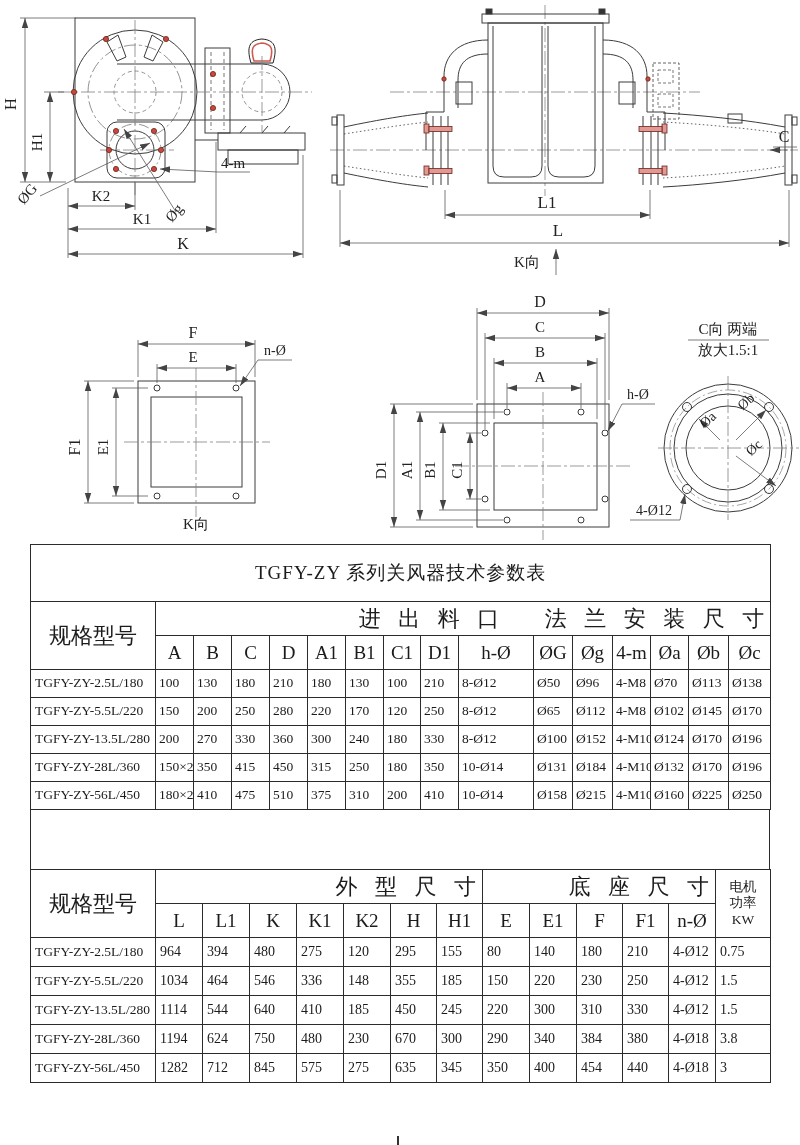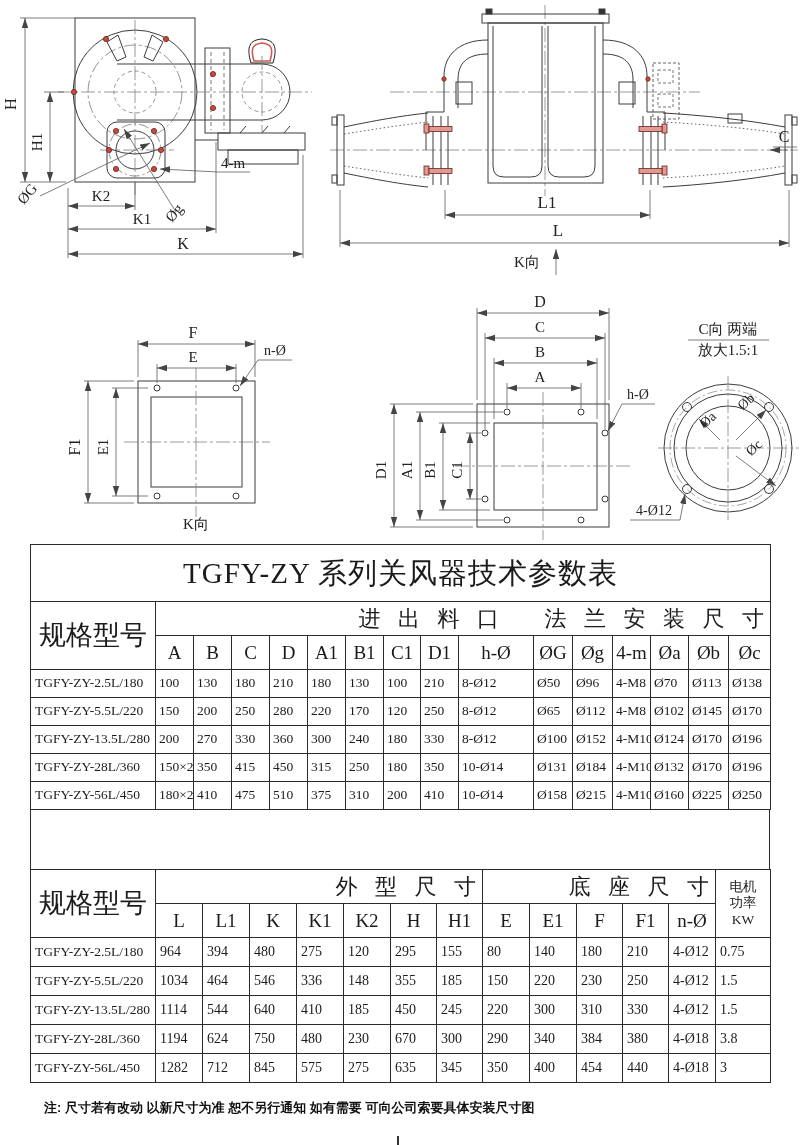--- a/index.html
+++ b/index.html
@@ -3,22 +3,22 @@
 <meta charset="utf-8">
 <style>
   html,body{margin:0;padding:0;background:#e8e8e8}
   .page{position:relative;width:800px;height:1145px;background:#ffffff;margin:0 auto;
         font-family:"Liberation Serif","DejaVu Serif",serif;color:#1b1b1b;overflow:hidden}
   svg.drawings{position:absolute;left:0;top:0}
   svg text{fill:#222;font-family:"Liberation Serif","DejaVu Serif",serif}
   .sheet{position:absolute;left:30px;top:544px;width:740px}
   table{border-collapse:collapse;table-layout:fixed;width:740px}
   th,td{border:1px solid #2b2b2b;font-weight:normal;overflow:hidden;white-space:nowrap;line-height:1.05}
-  .title-row th{height:56px;font-size:29px;text-align:center;padding:0;letter-spacing:1px}
-  .corner{font-size:27px;text-align:center;padding:0}
+  .title-row th{height:56px;font-size:19px;text-align:center;padding:0;letter-spacing:1px}
+  .corner{font-size:22px;text-align:center;padding:0}
   .group{font-size:22px;text-align:right;letter-spacing:6px;padding:0;height:33px}
   .ch{font-size:19px;text-align:center;padding:0;height:33px}
   .t1 tbody td{height:27px;font-size:13.5px;padding:0 0 0 3px}
   .t2 tbody td{height:28px;font-size:14px;padding:0 0 0 4px}
   tbody td:first-child{font-size:13.5px;padding-left:4px}
   .motor{font-size:13.5px;white-space:pre-line;line-height:1.2;padding:0}
   .gap{height:59px;border-left:1px solid #2b2b2b;border-right:1px solid #2b2b2b;box-sizing:border-box}
   .note{margin-top:16px;padding-left:14px;font-size:13px;font-weight:bold;
         font-family:"Liberation Sans","DejaVu Sans",sans-serif;color:#111}
   .fold-mark{position:absolute;left:397px;top:1136px;width:2px;height:9px;background:#333}
@@ -577,18 +577,17 @@
             <td>350</td>
             <td>400</td>
             <td>454</td>
             <td>440</td>
             <td>4-Ø18</td>
             <td>3</td>
           </tr>
         </tbody>
   </table>
 
-  <div class="note">注: 尺寸若有改动 以新尺寸为准 恕不另行通知 如有需要 可向公司索要具体安装尺寸图</div>
 </div>
 
 <div class="fold-mark"></div>
 
 </div>
 
 </body></html>

